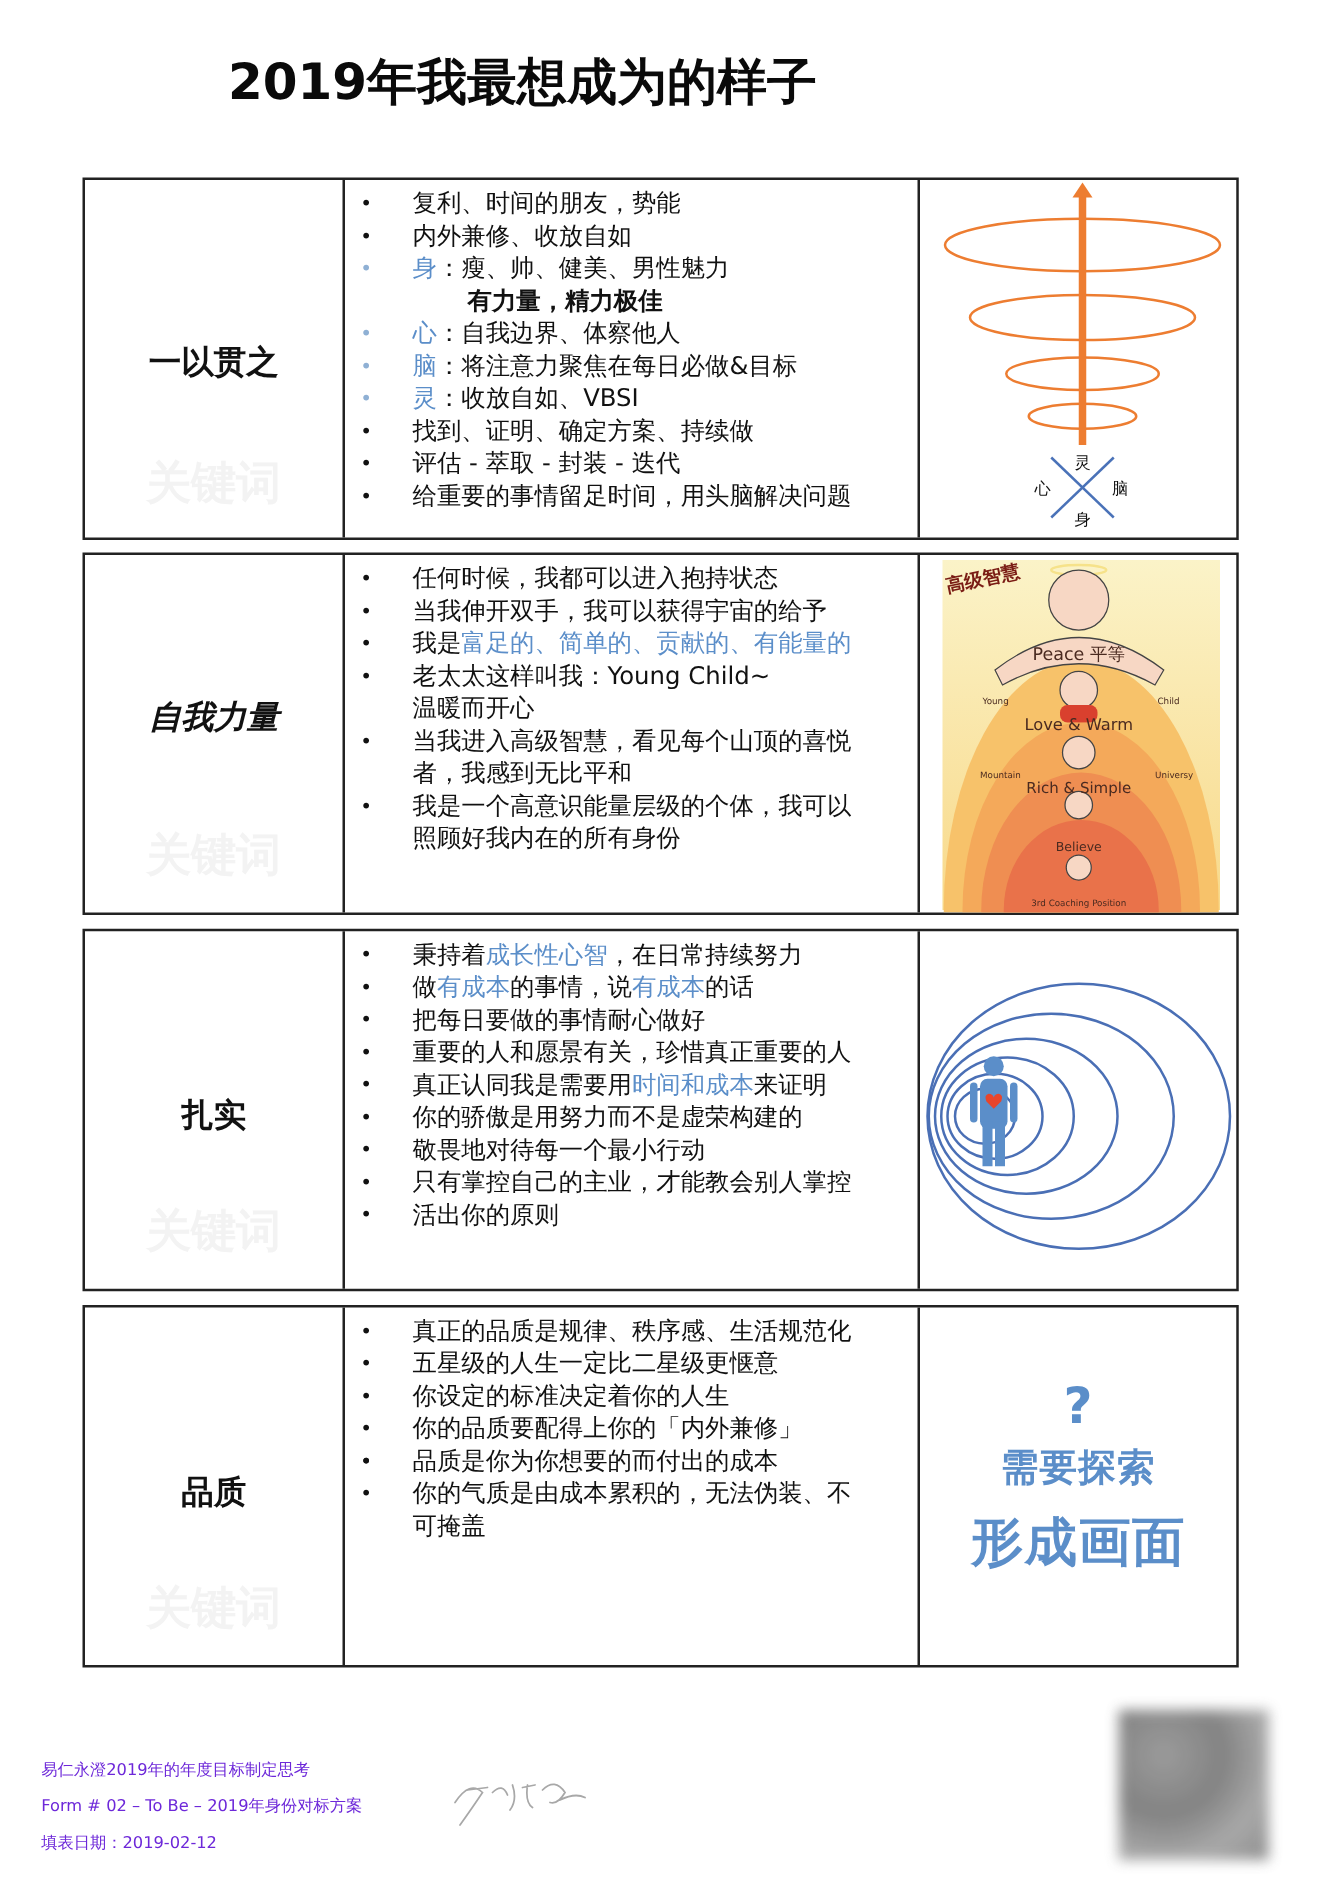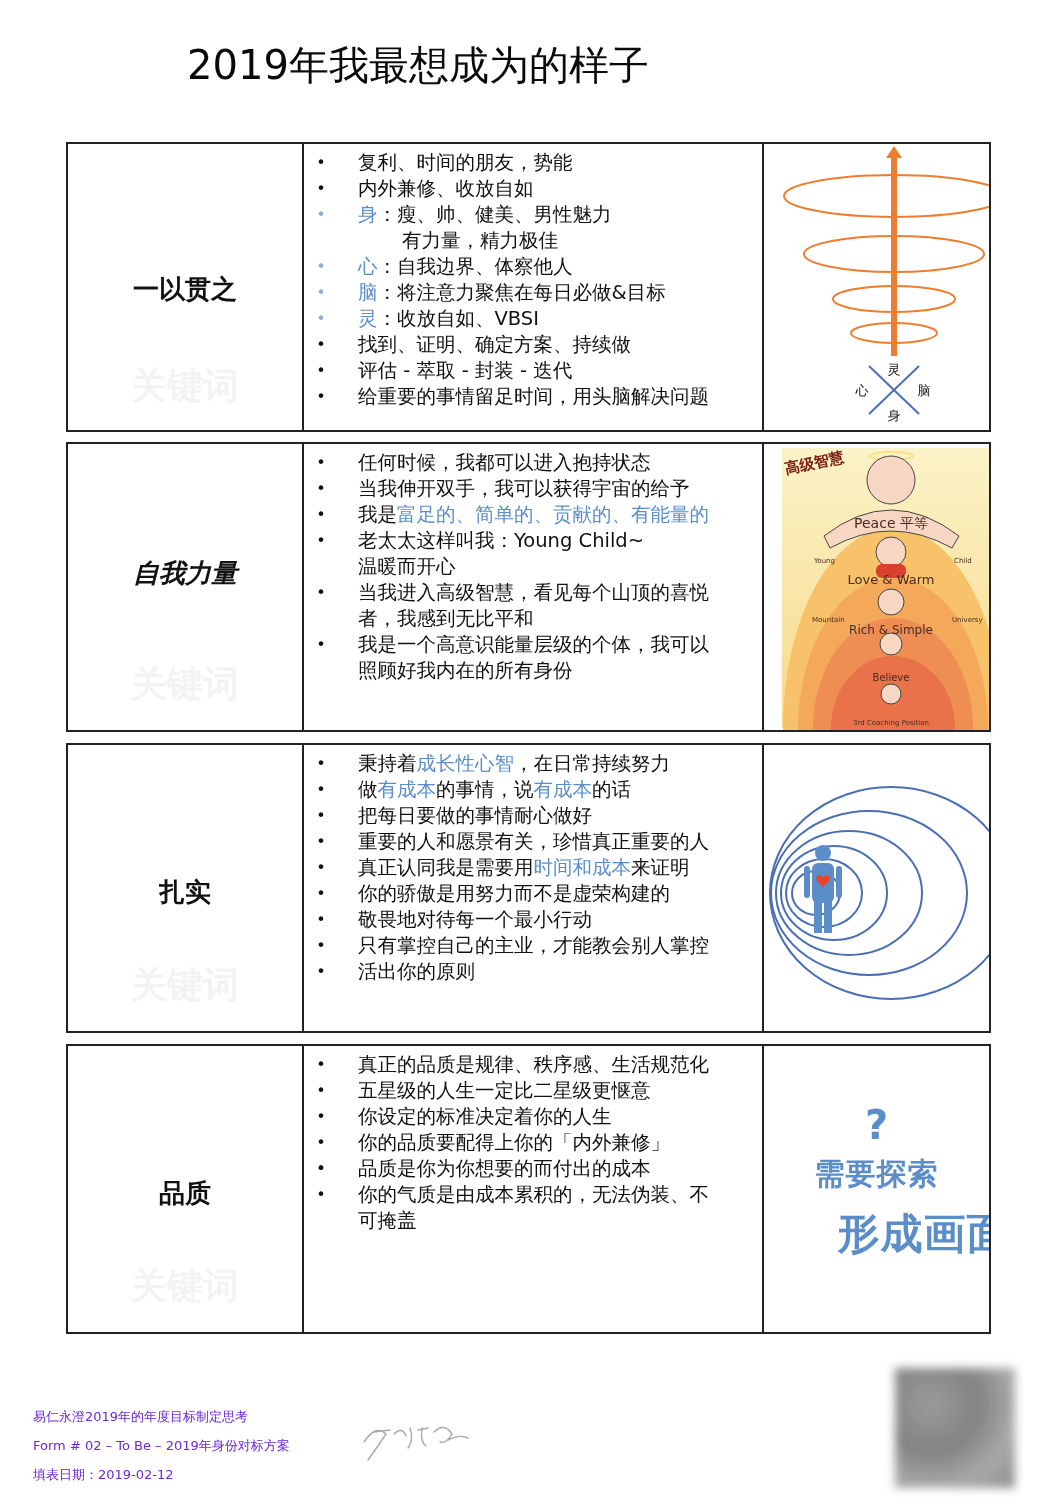--- a/index.html
+++ b/index.html
@@ -1,29 +1,29 @@
 <!DOCTYPE html>
 <html><head>
 <meta charset="utf-8">
 <style>
   * { box-sizing: border-box; margin: 0; padding: 0; }
   html, body { width: 1058px; height: 1508px; background: #ffffff; overflow: hidden; }
   body { position: relative; font-family: "DejaVu Sans", "Liberation Sans", sans-serif; color: #111; }
 
   .title {
     position: absolute; left: 0; top: 38px; width: 836px;
-    text-align: center; font-size: 40px; font-weight: normal; letter-spacing: 0px; color: #0a0a0a;
+    text-align: center; font-size: 40px; font-weight: bold; letter-spacing: 0px; color: #0a0a0a;
   }
 
   .row {
     position: absolute; left: 66px; width: 925px;
     border: 2px solid #222; display: flex; background: #fff;
   }
   .row .label-cell {
-    width: 236px; border-right: 2px solid #222; position: relative;
+    width: 208px; border-right: 2px solid #222; position: relative;
   }
   .row .label {
     position: absolute; left: 0; width: 100%; text-align: center;
     font-size: 26px; font-weight: bold; color: #111;
   }
   .row .watermark {
     position: absolute; left: 0; width: 100%; text-align: center;
     font-size: 36px; font-weight: bold; color: #f3f3f3;
   }
   .row .content-cell {
@@ -33,21 +33,21 @@
 
   ul.bullets { list-style: none; }
   ul.bullets li {
     position: relative; padding-left: 54px; font-size: 19.5px; line-height: 26px; color: #111;
   }
   ul.bullets li .dot {
     position: absolute; left: 12px; top: 0; width: 10px; text-align: center; font-size: 16px;
   }
   ul.bullets li.blue-dot .dot { color: #8fb0d4; }
   .hl { color: #5b8ec9; }
-  .indent { padding-left: 44px; display: block; }
+  .indent { padding-left: 44px; display: block; font-weight: bold; }
 
   .footer { position: absolute; left: 33px; top: 1402px; color: #6d28d9; font-size: 13px; line-height: 29px; }
   .signature { position: absolute; left: 356px; top: 1412px; width: 115px; height: 55px; }
   .qr { position: absolute; left: 895px; top: 1368px; width: 120px; height: 120px;
         background: radial-gradient(circle at 30% 30%, #8a8a8a, #6e6e6e 40%, #9a9a9a 70%, #7a7a7a);
         filter: blur(5px); opacity: 0.85; }
 
   .explore { position: absolute; left: 0; width: 100%; text-align: center; color: #5b8ec9; font-weight: bold; }
 </style>
 </head>
@@ -201,21 +201,21 @@
         <li><span class="dot">•</span><span>你的品质要配得上你的「内外兼修」</span></li>
         <li><span class="dot">•</span></li>
         <li><span class="dot">•</span><span>品质是你为你想要的而付出的成本</span></li>
         <li><span class="dot">•</span><span>你的气质是由成本累积的，无法伪装、不</span></li>
         <li><span>可掩盖</span></li>
       </ul>
   </div>
   <div class="image-cell">
     <div class="explore" style="top:56px;font-size:40px;">?</div>
     <div class="explore" style="top:108px;font-size:30px;letter-spacing:1px;">需要探索</div>
-    <div class="explore" style="top:160px;font-size:42px;letter-spacing:1px;margin-left:47px;">形成画面</div>
+    <div class="explore" style="top:160px;font-size:42px;letter-spacing:1px;">形成画面</div>
   </div>
 </div>
 
 <div class="footer">
   <div>易仁永澄2019年的年度目标制定思考</div>
   <div>Form # 02 – To Be – 2019年身份对标方案</div>
   <div>填表日期：2019-02-12</div>
 </div>
 <div class="signature">
   <svg width="115" height="55" viewBox="0 0 115 55">

